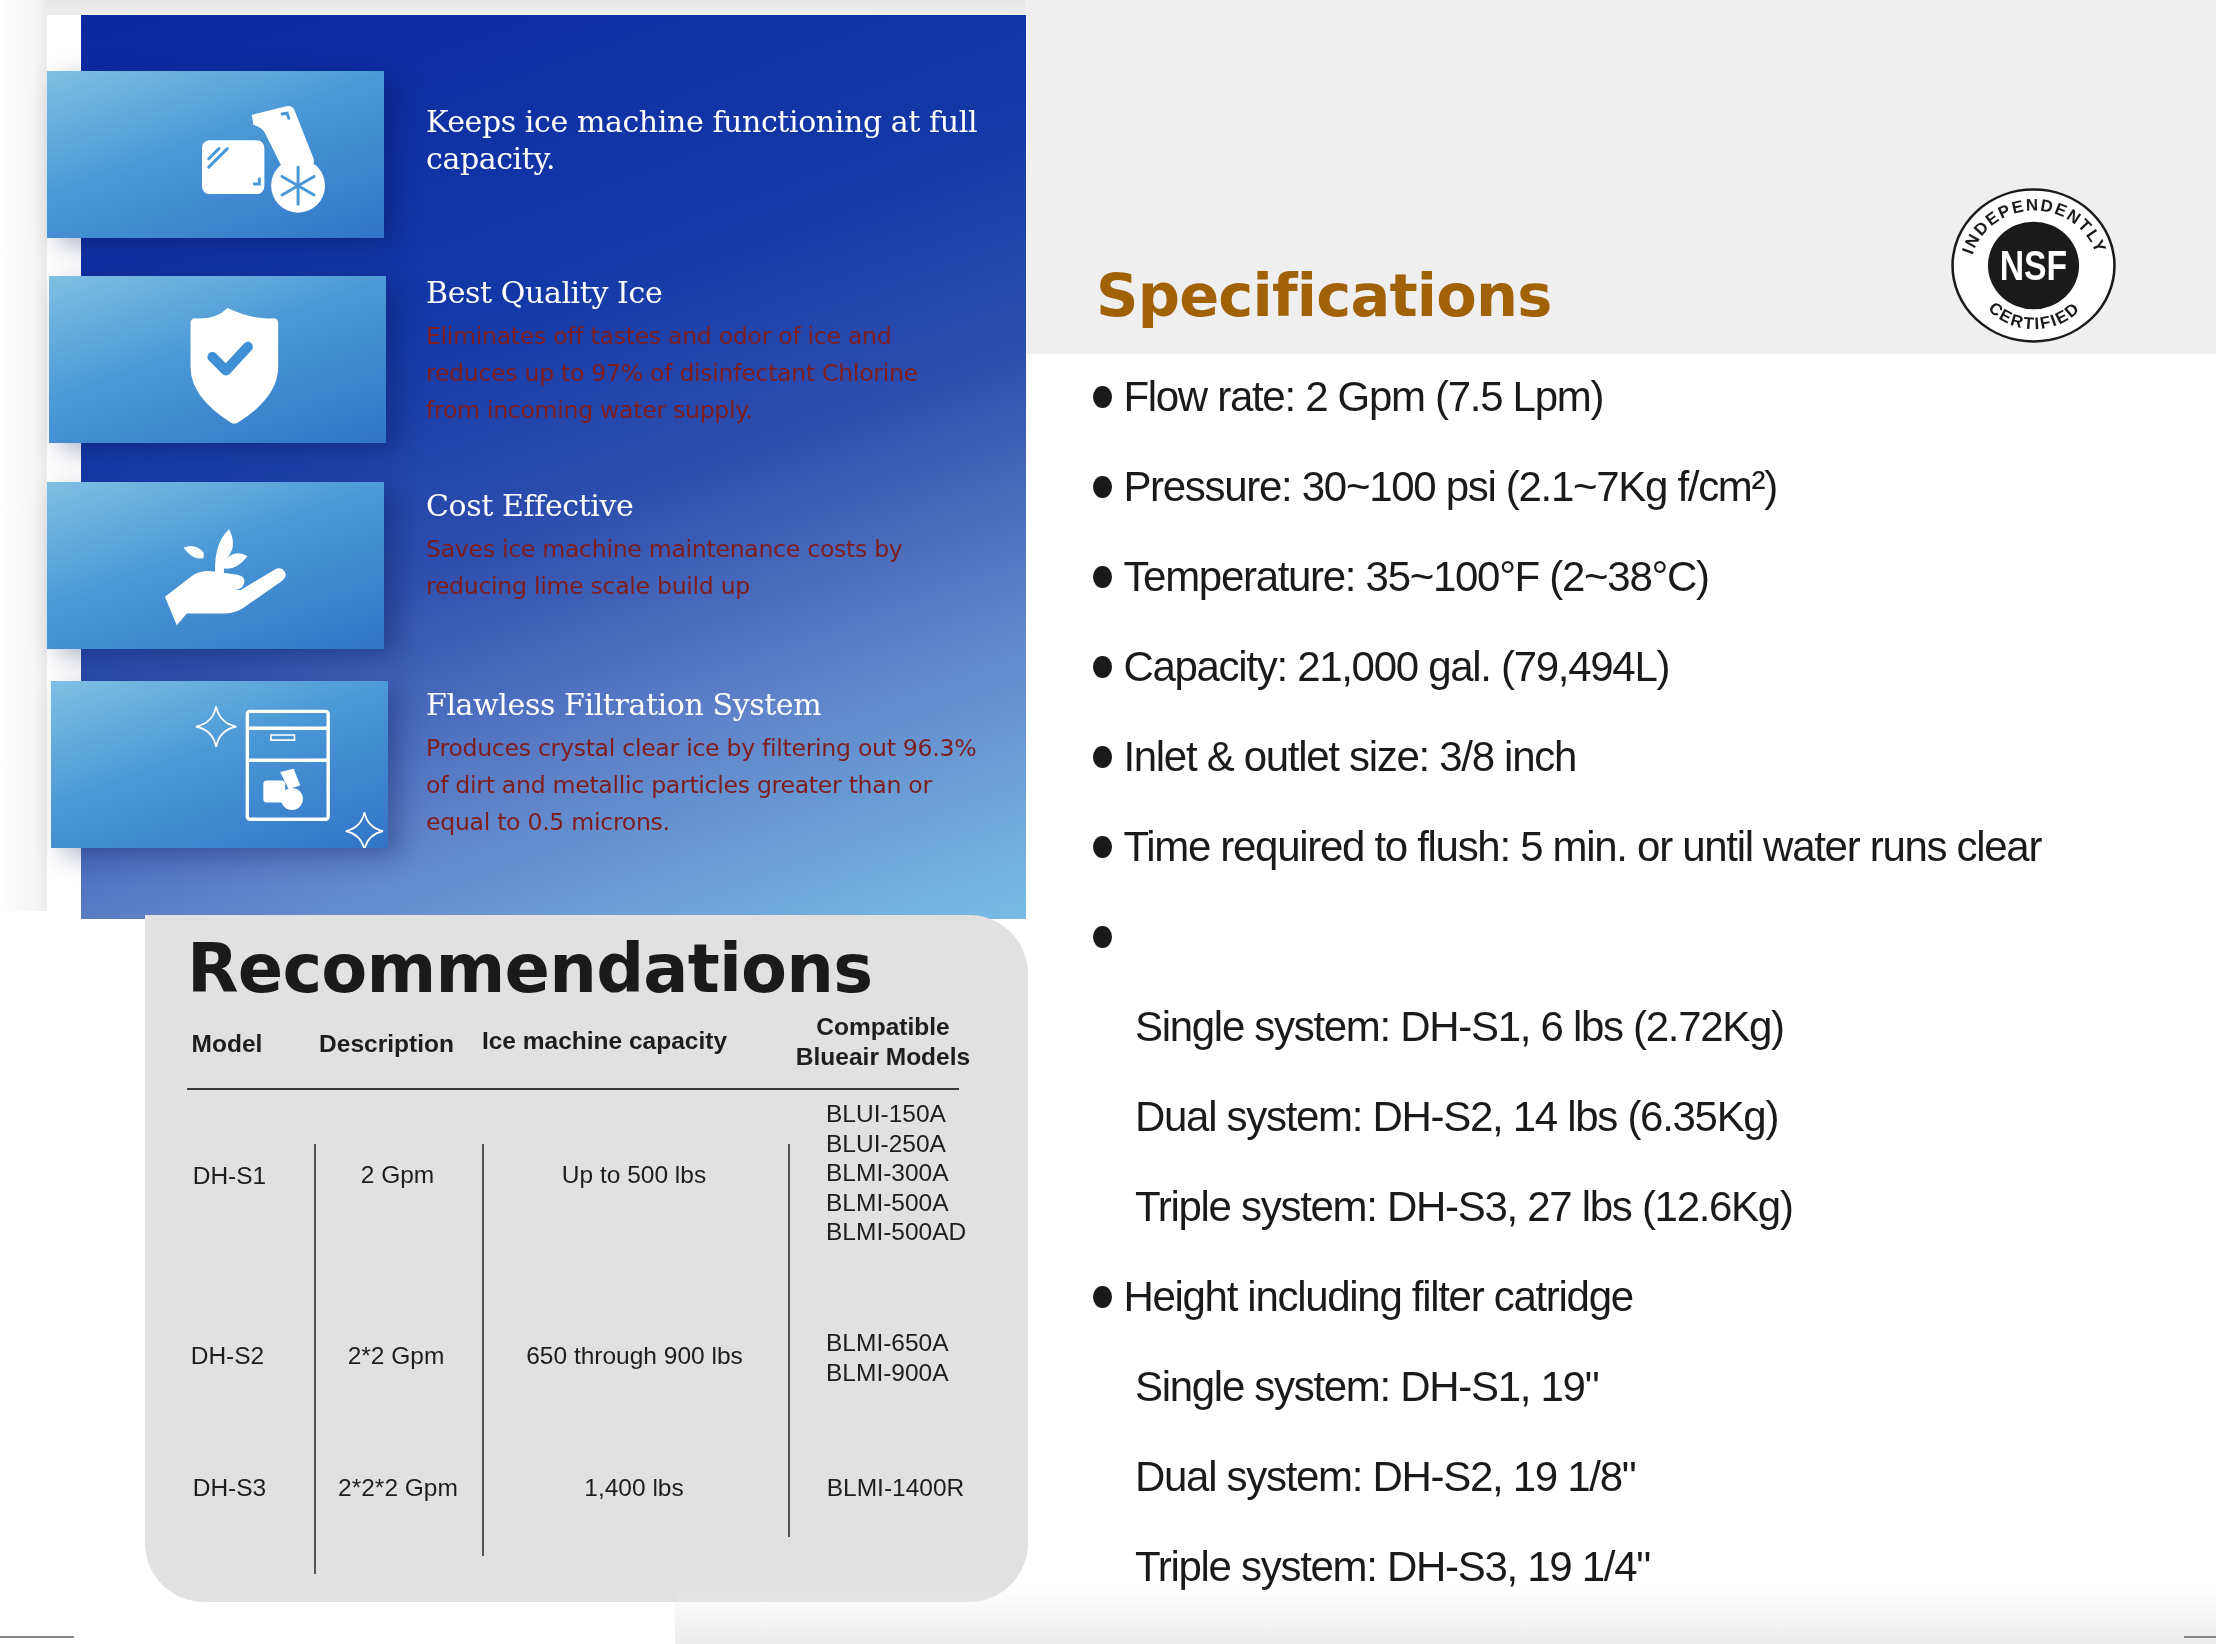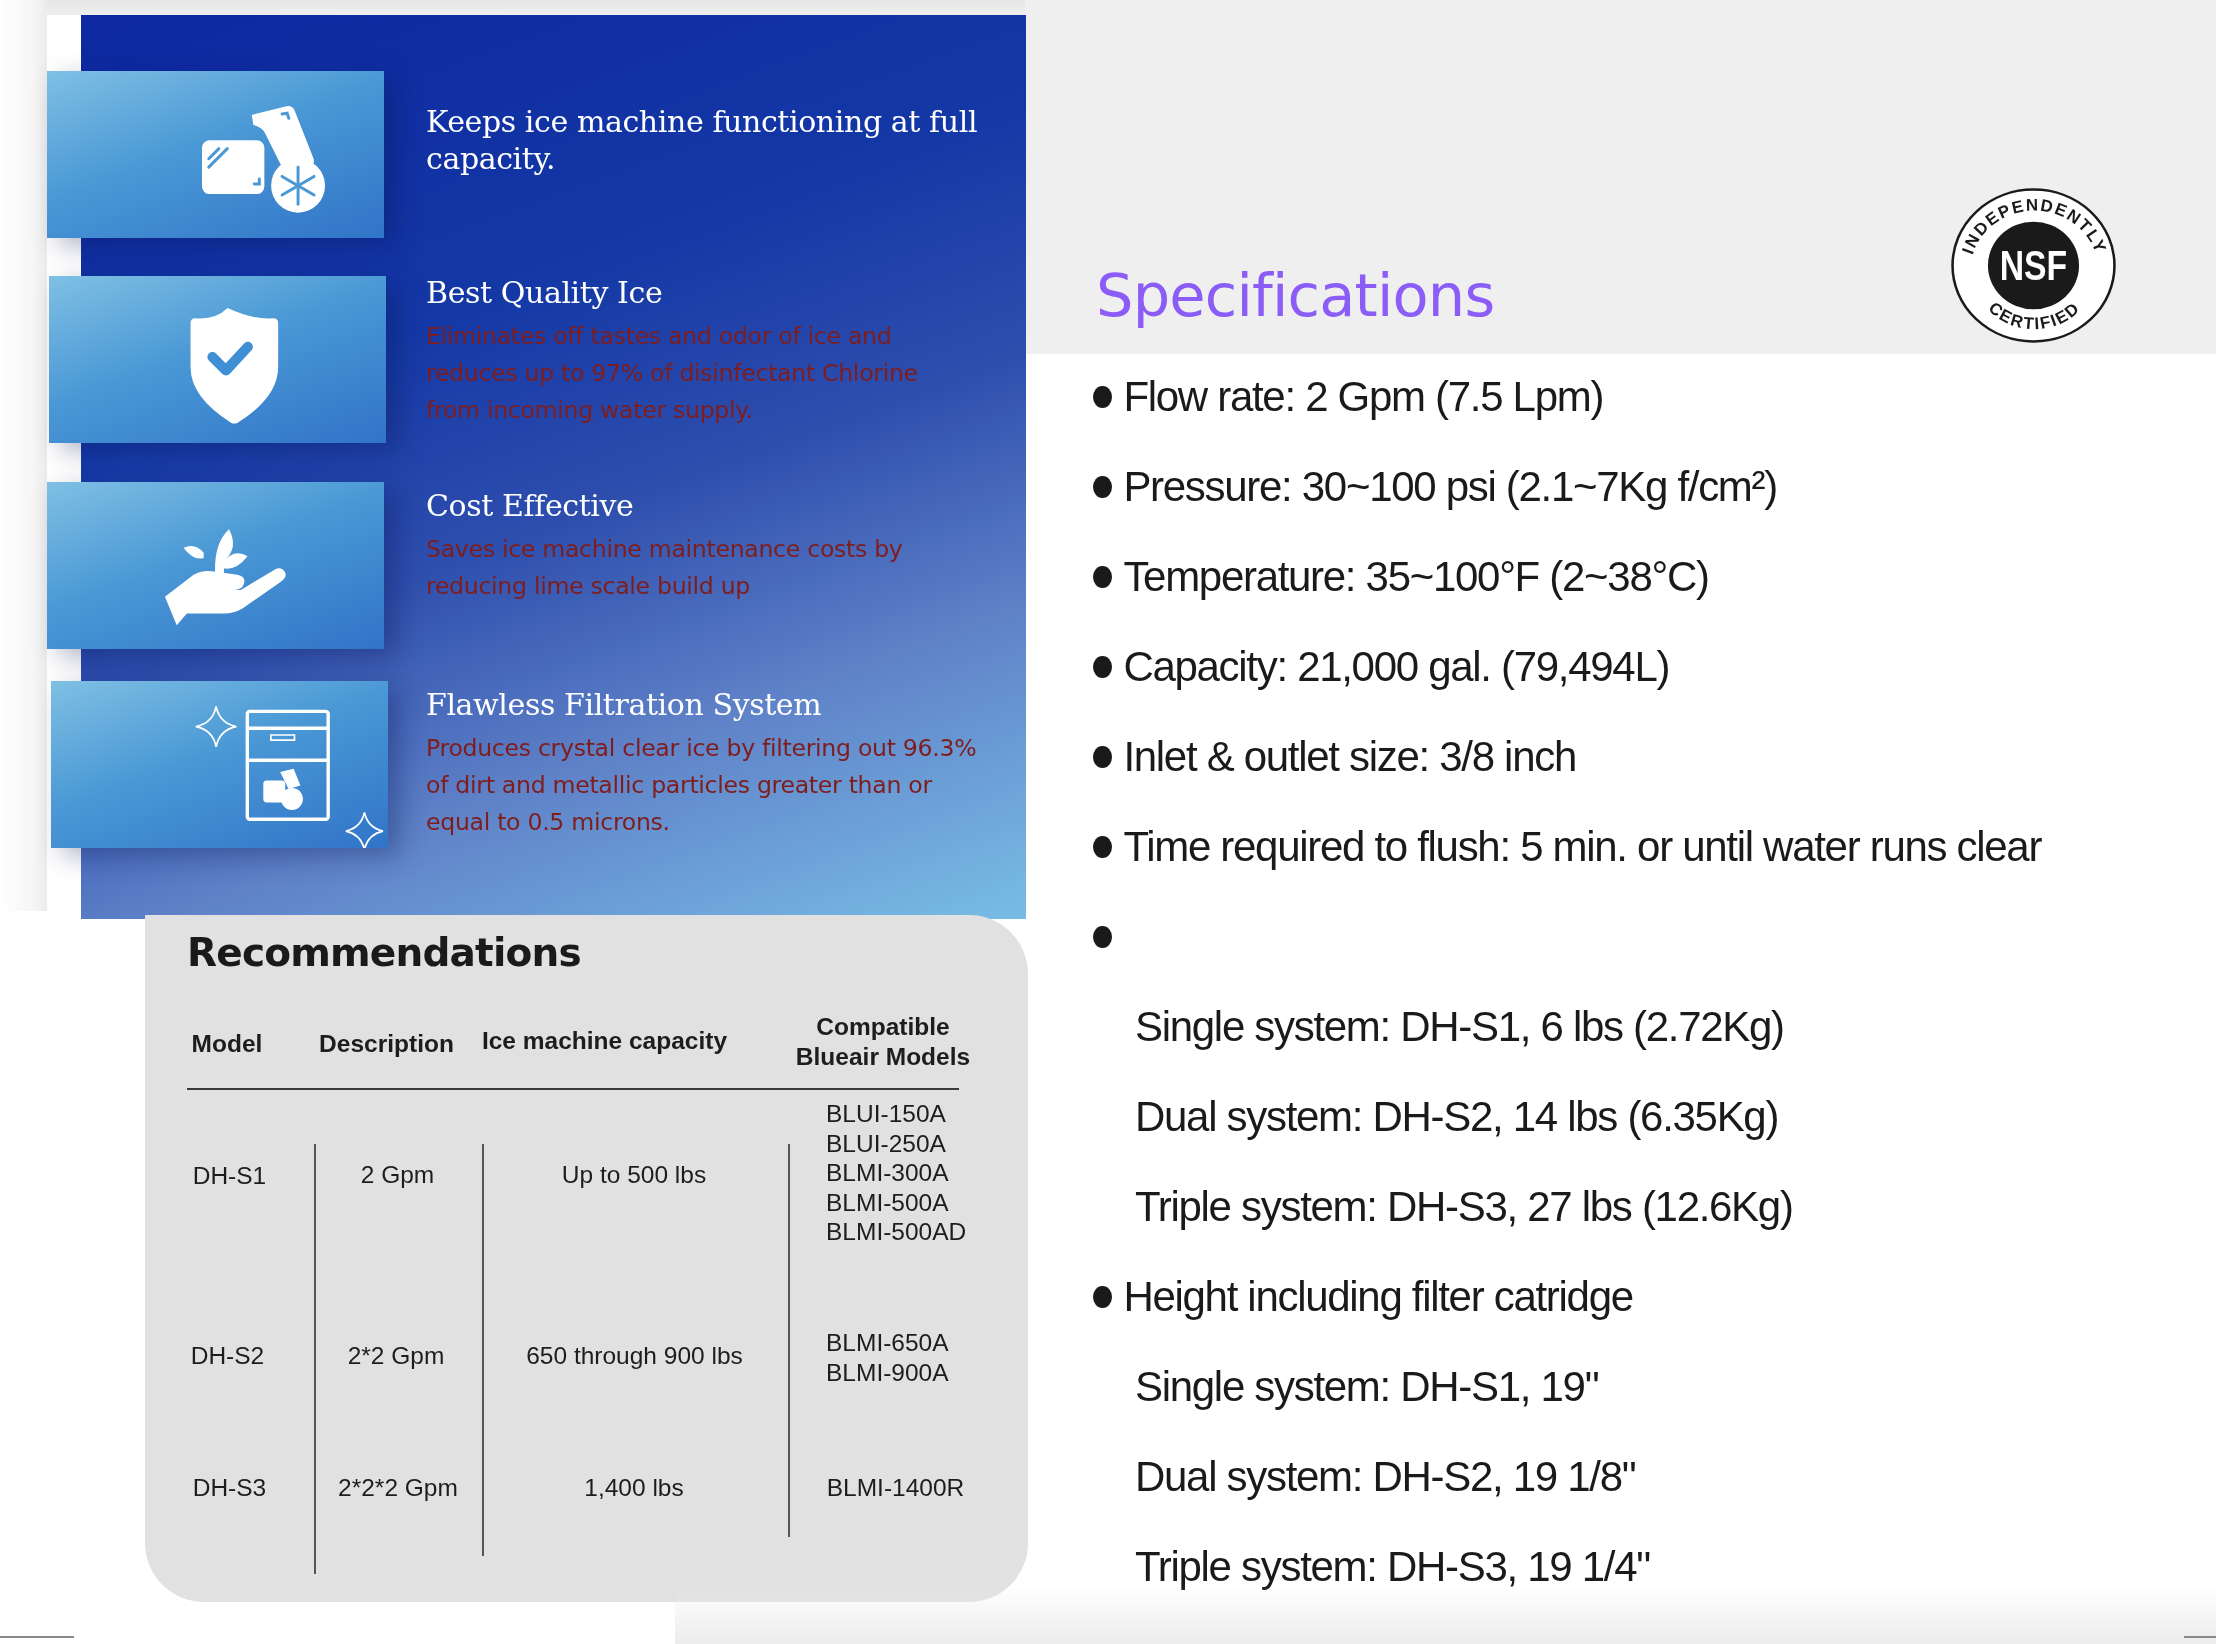--- a/index.html
+++ b/index.html
@@ -38,38 +38,38 @@
   .feature p {
     margin: 6.7px 0 0 0; font-family: "DejaVu Sans", sans-serif;
     font-size: 23.6px; line-height: 37px; color: #7f1d1d; letter-spacing: -0.3px;
   }
   .rec-card {
     position: absolute; left: 145px; top: 915px; width: 883px; height: 687px;
     background: #e1e1e1; border-radius: 0 59px 59px 59px;
   }
   .rec-title {
     position: absolute; left: 42px; top: 15px; margin: 0;
-    font-family: "DejaVu Sans", sans-serif; font-weight: bold; font-size: 39px;
+    font-family: "DejaVu Sans", sans-serif; font-weight: bold; font-size: 67px;
     color: #1a1a1a; letter-spacing: -0.8px;
   }
   .th {
     position: absolute; font-family: "Liberation Sans", sans-serif; font-weight: bold;
     font-size: 24.5px; color: #1d1d1d; text-align: center; line-height: 30px;
   }
   .rule-h { position: absolute; left: 42px; top: 173px; width: 772px; height: 1.7px; background: #3a3a3a; }
   .rule-v { position: absolute; width: 1.7px; background: #555; }
   .td {
     position: absolute; font-family: "Liberation Sans", sans-serif; font-size: 24.5px;
     color: #1d1d1d; text-align: center; line-height: 29.5px;
   }
   .td-models { text-align: left; }
   .spec-title {
     position: absolute; left: 1096px; top: 261px; margin: 0;
-    font-family: "DejaVu Sans", sans-serif; font-weight: normal; font-size: 59px;
-    color: #8b5cf6; letter-spacing: -0.8px;
+    font-family: "DejaVu Sans", sans-serif; font-weight: bold; font-size: 59px;
+    color: #a16207; letter-spacing: -0.8px;
   }
   .nsf { position: absolute; left: 1950px; top: 187px; width: 167px; height: 157px; }
   .spec-list { position: absolute; left: 1093px; top: 371px; margin: 0; padding: 0; list-style: none; }
   .spec-item {
     position: relative; height: 90px; font-family: "Liberation Sans", sans-serif;
     font-size: 42px; color: #1a1a1a; letter-spacing: -1.3px; white-space: nowrap;
     line-height: 51px;
   }
   .spec-item .bullet {
     display: inline-block; width: 18.6px; height: 22px; border-radius: 50%;

